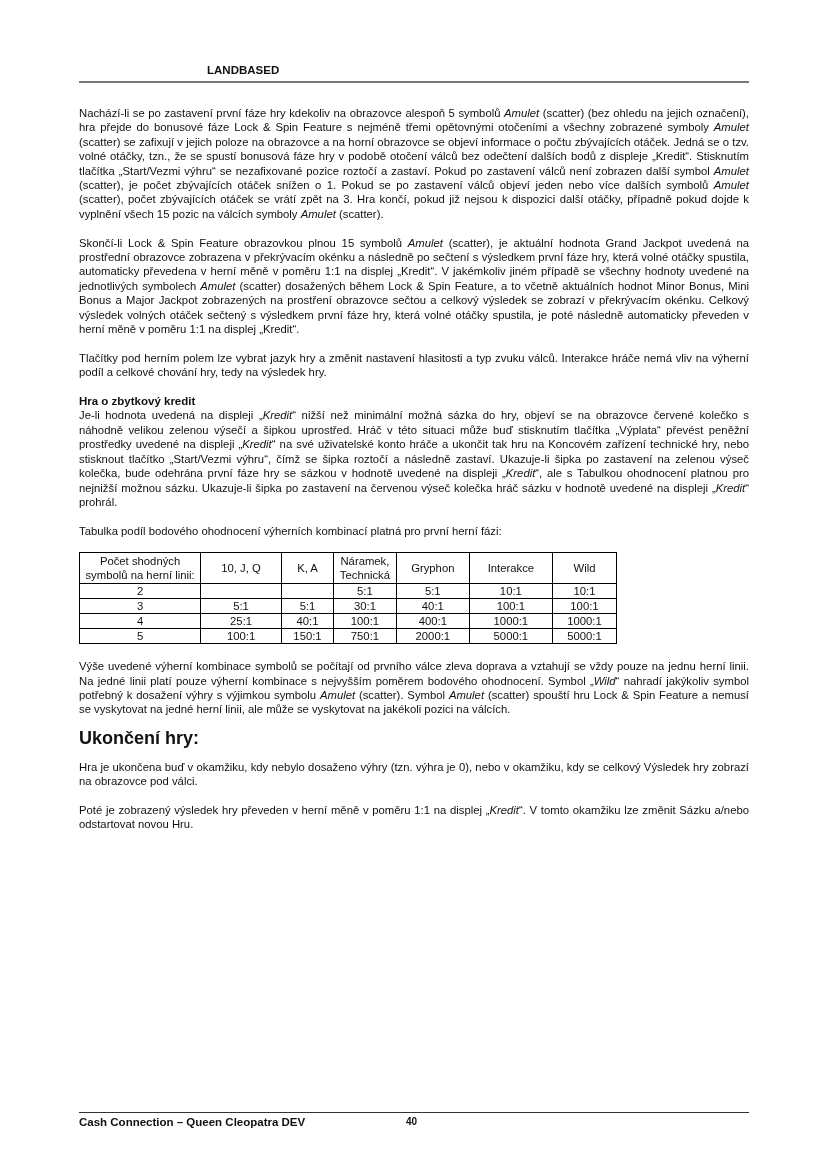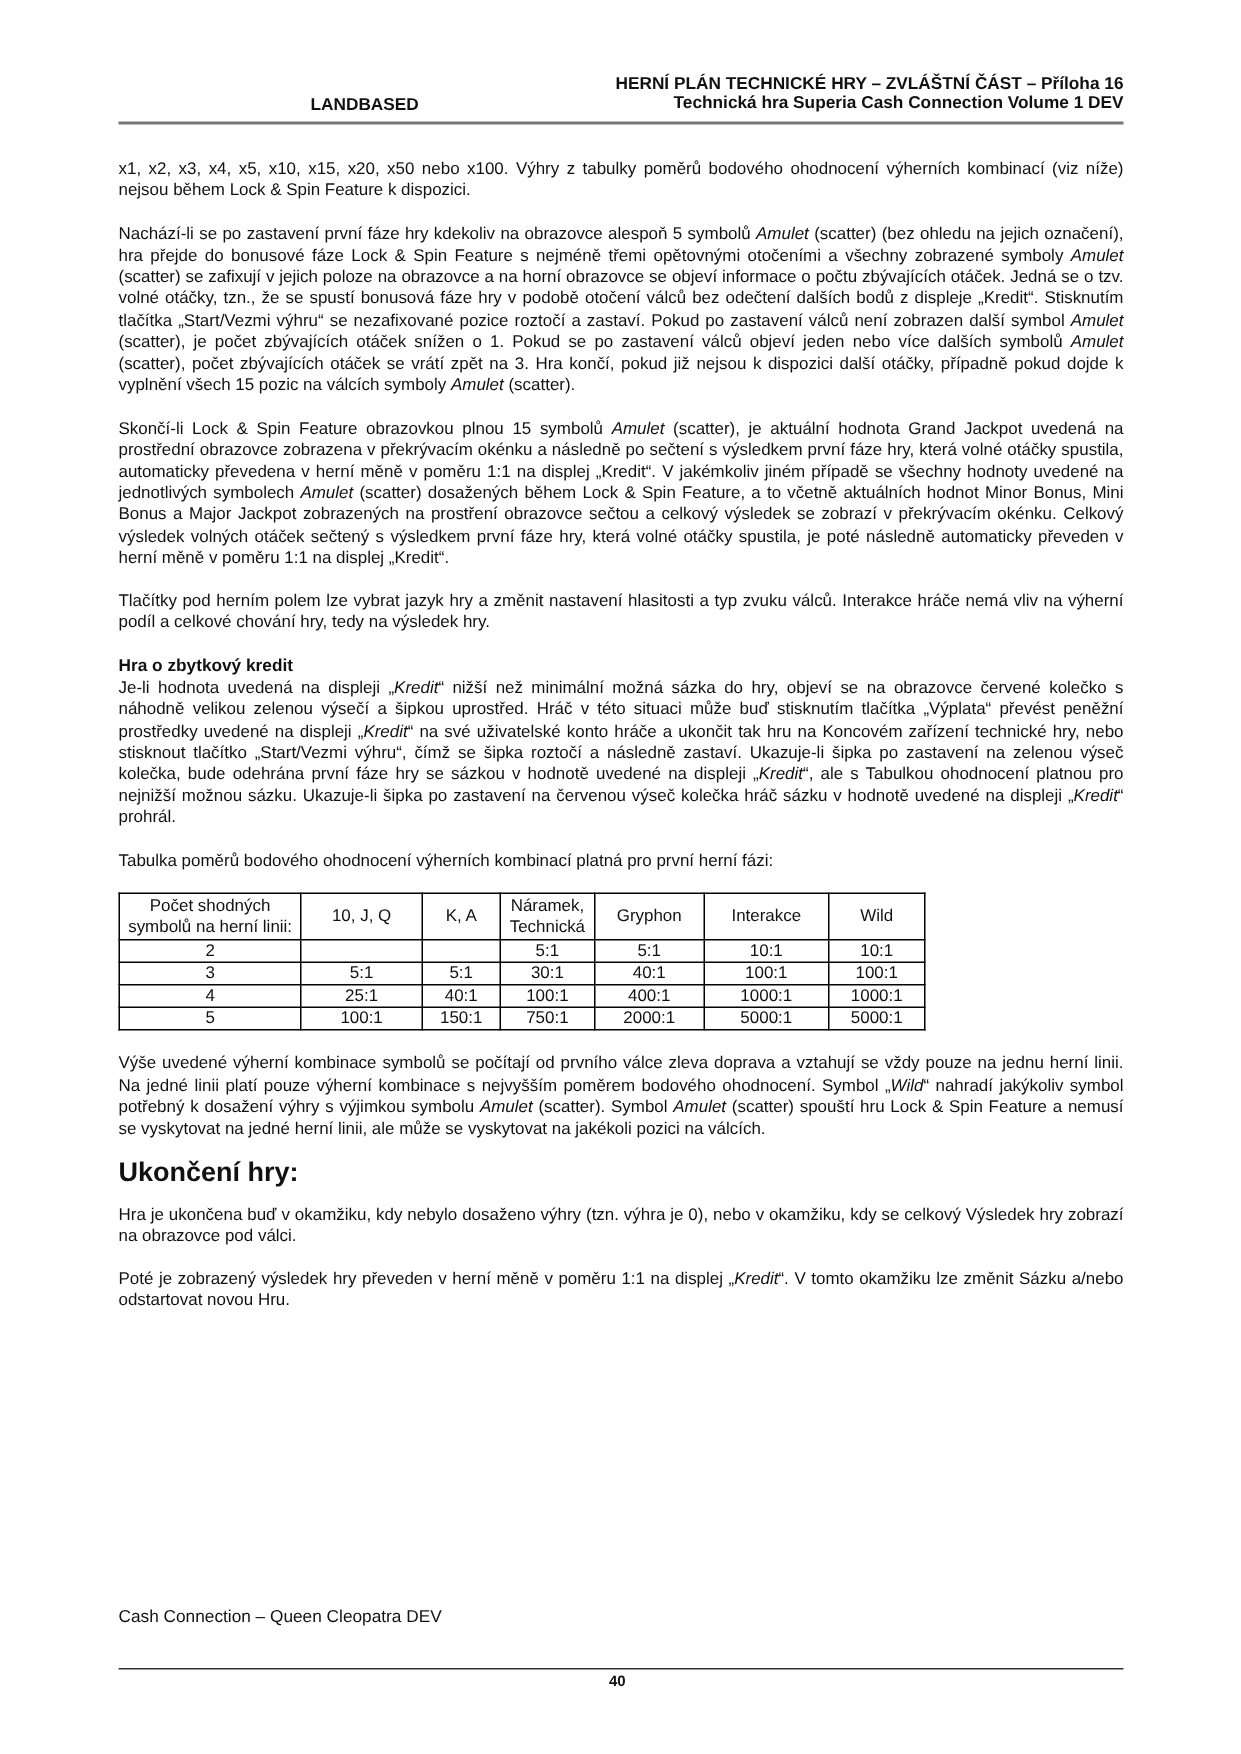--- a/index.html
+++ b/index.html
@@ -12,51 +12,46 @@
   .hdr-rule { position: absolute; left: 79px; right: 78px; top: 81px; height: 2px; background: #777; }
   .content { position: absolute; left: 79px; width: 670px; top: 106px; font-size: 11.3px; line-height: 14.4px; text-align: justify; }
   .content p { margin: 0 0 14.4px 0; }
   .content p.nomb { margin: 0; }
   .content h3 { margin: 0; font-size: 11.5px; font-weight: bold; }
   .content h2 { margin: 0 0 14px 0; font-size: 18px; font-weight: bold; }
   table.pay { border-collapse: collapse; width: 538px; margin: 14px 0 15px 0; font-size: 11.3px; }
   table.pay th, table.pay td { border: 1px solid #000; text-align: center; padding: 0; line-height: 14px; font-weight: normal; }
   table.pay th { height: 30px; }
   .ftr-rule { position: absolute; left: 79px; right: 78px; top: 1112px; height: 1px; background: #333; }
-  .ftr-left { position: absolute; left: 79px; top: 1072px; font-size: 11.5px; font-weight: normal; }
+  .ftr-left { position: absolute; left: 79px; top: 1116px; font-size: 11.5px; font-weight: bold; }
   .ftr-page { position: absolute; left: 406px; top: 1116px; font-size: 10px; font-weight: bold; }
   i { font-style: italic; }
 </style>
 </head>
 <body>
 
 <div class="page">
 
   <div class="hdr">
     <div class="hdr-left">LANDBASED</div>
-    <div class="hdr-right">
-      <div>HERNÍ PLÁN TECHNICKÉ HRY – ZVLÁŠTNÍ ČÁST – Příloha 16</div>
-      <div>Technická hra Superia Cash Connection Volume 1 DEV</div>
-    </div>
   </div>
   <div class="hdr-rule"></div>
 
   <div class="content">
-    <p>x1, x2, x3, x4, x5, x10, x15, x20, x50 nebo x100. Výhry z tabulky poměrů bodového ohodnocení výherních kombinací (viz níže) nejsou během Lock &amp; Spin Feature k dispozici.</p>
 
     <p>Nachází-li se po zastavení první fáze hry kdekoliv na obrazovce alespoň 5 symbolů <i>Amulet</i> (scatter) (bez ohledu na jejich označení), hra přejde do bonusové fáze Lock &amp; Spin Feature s nejméně třemi opětovnými otočeními a všechny zobrazené symboly <i>Amulet</i> (scatter) se zafixují v jejich poloze na obrazovce a na horní obrazovce se objeví informace o počtu zbývajících otáček. Jedná se o tzv. volné otáčky, tzn., že se spustí bonusová fáze hry v podobě otočení válců bez odečtení dalších bodů z displeje „Kredit“. Stisknutím tlačítka „Start/Vezmi výhru“ se nezafixované pozice roztočí a zastaví. Pokud po zastavení válců není zobrazen další symbol <i>Amulet</i> (scatter), je počet zbývajících otáček snížen o 1. Pokud se po zastavení válců objeví jeden nebo více dalších symbolů <i>Amulet</i> (scatter), počet zbývajících otáček se vrátí zpět na 3. Hra končí, pokud již nejsou k dispozici další otáčky, případně pokud dojde k vyplnění všech 15 pozic na válcích symboly <i>Amulet</i> (scatter).</p>
 
     <p>Skončí-li Lock &amp; Spin Feature obrazovkou plnou 15 symbolů <i>Amulet</i> (scatter), je aktuální hodnota Grand Jackpot uvedená na prostřední obrazovce zobrazena v překrývacím okénku a následně po sečtení s výsledkem první fáze hry, která volné otáčky spustila, automaticky převedena v herní měně v poměru 1:1 na displej „Kredit“. V jakémkoliv jiném případě se všechny hodnoty uvedené na jednotlivých symbolech <i>Amulet</i> (scatter) dosažených během Lock &amp; Spin Feature, a to včetně aktuálních hodnot Minor Bonus, Mini Bonus a Major Jackpot zobrazených na prostření obrazovce sečtou a celkový výsledek se zobrazí v překrývacím okénku. Celkový výsledek volných otáček sečtený s výsledkem první fáze hry, která volné otáčky spustila, je poté následně automaticky převeden v herní měně v poměru 1:1 na displej „Kredit“.</p>
 
     <p>Tlačítky pod herním polem lze vybrat jazyk hry a změnit nastavení hlasitosti a typ zvuku válců. Interakce hráče nemá vliv na výherní podíl a celkové chování hry, tedy na výsledek hry.</p>
 
     <h3>Hra o zbytkový kredit</h3>
     <p>Je-li hodnota uvedená na displeji „<i>Kredit</i>“ nižší než minimální možná sázka do hry, objeví se na obrazovce červené kolečko s náhodně velikou zelenou výsečí a šipkou uprostřed. Hráč v této situaci může buď stisknutím tlačítka „Výplata“ převést peněžní prostředky uvedené na displeji „<i>Kredit</i>“ na své uživatelské konto hráče a ukončit tak hru na Koncovém zařízení technické hry, nebo stisknout tlačítko „Start/Vezmi výhru“, čímž se šipka roztočí a následně zastaví. Ukazuje-li šipka po zastavení na zelenou výseč kolečka, bude odehrána první fáze hry se sázkou v hodnotě uvedené na displeji „<i>Kredit</i>“, ale s Tabulkou ohodnocení platnou pro nejnižší možnou sázku. Ukazuje-li šipka po zastavení na červenou výseč kolečka hráč sázku v hodnotě uvedené na displeji „<i>Kredit</i>“ prohrál.</p>
 
-    <p class="nomb">Tabulka poměrů bodového ohodnocení výherních kombinací platná pro první herní fázi:</p>
+    <p class="nomb">Tabulka podíl bodového ohodnocení výherních kombinací platná pro první herní fázi:</p>
 
     <table class="pay">
       <colgroup>
         <col style="width:159px">
           <col style="width:108px">
           <col style="width:64px">
         <col style="width:69px">
           <col style="width:88px">
           <col style="width:102px">
           <col style="width:79px">

